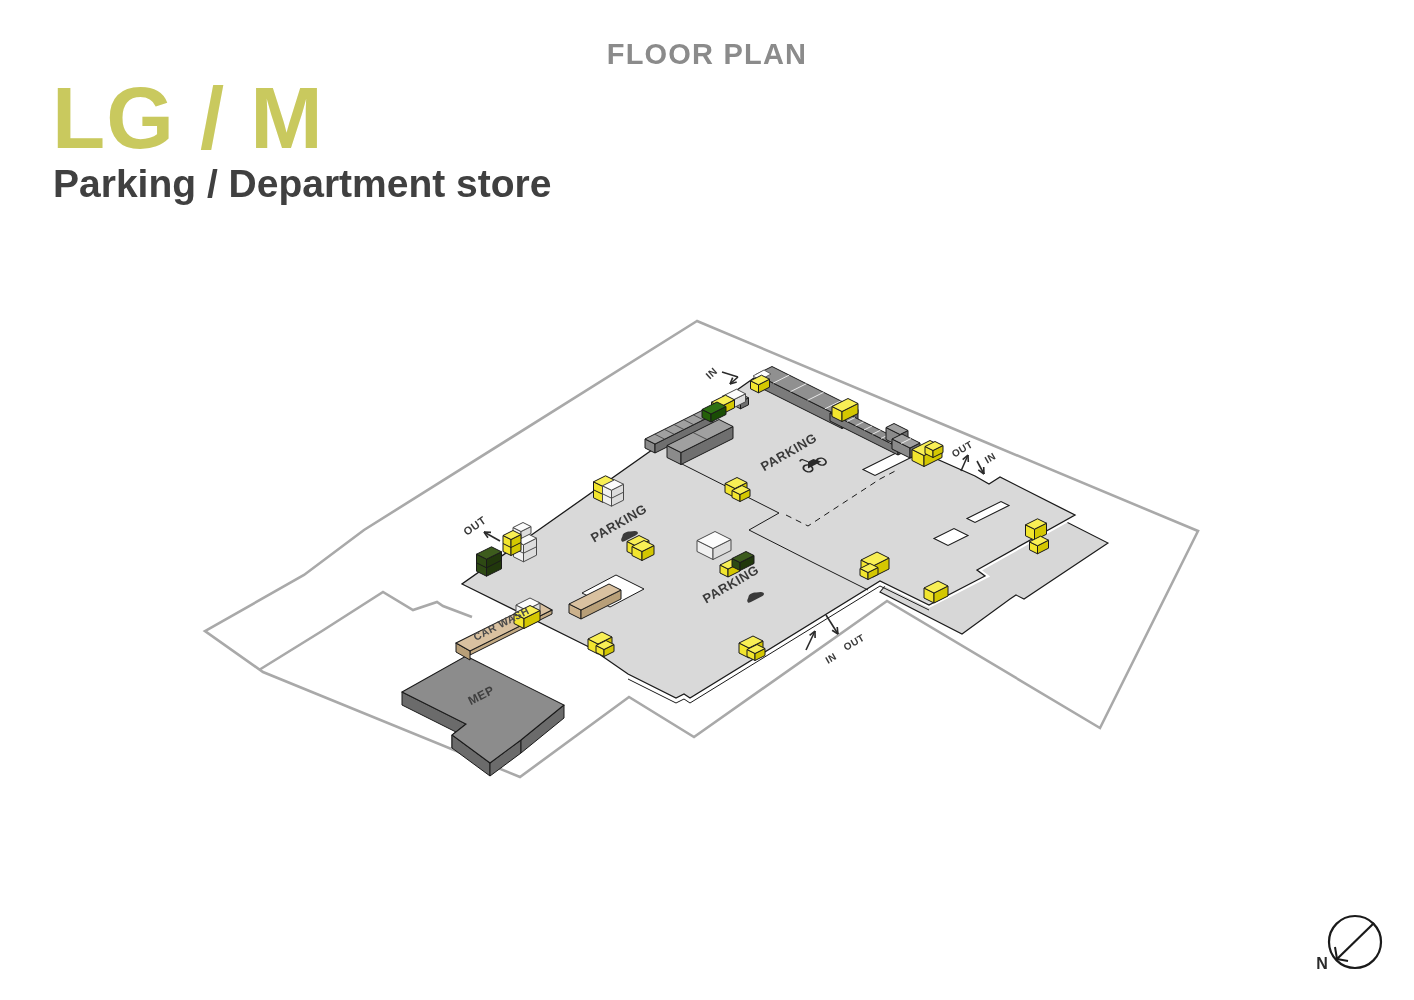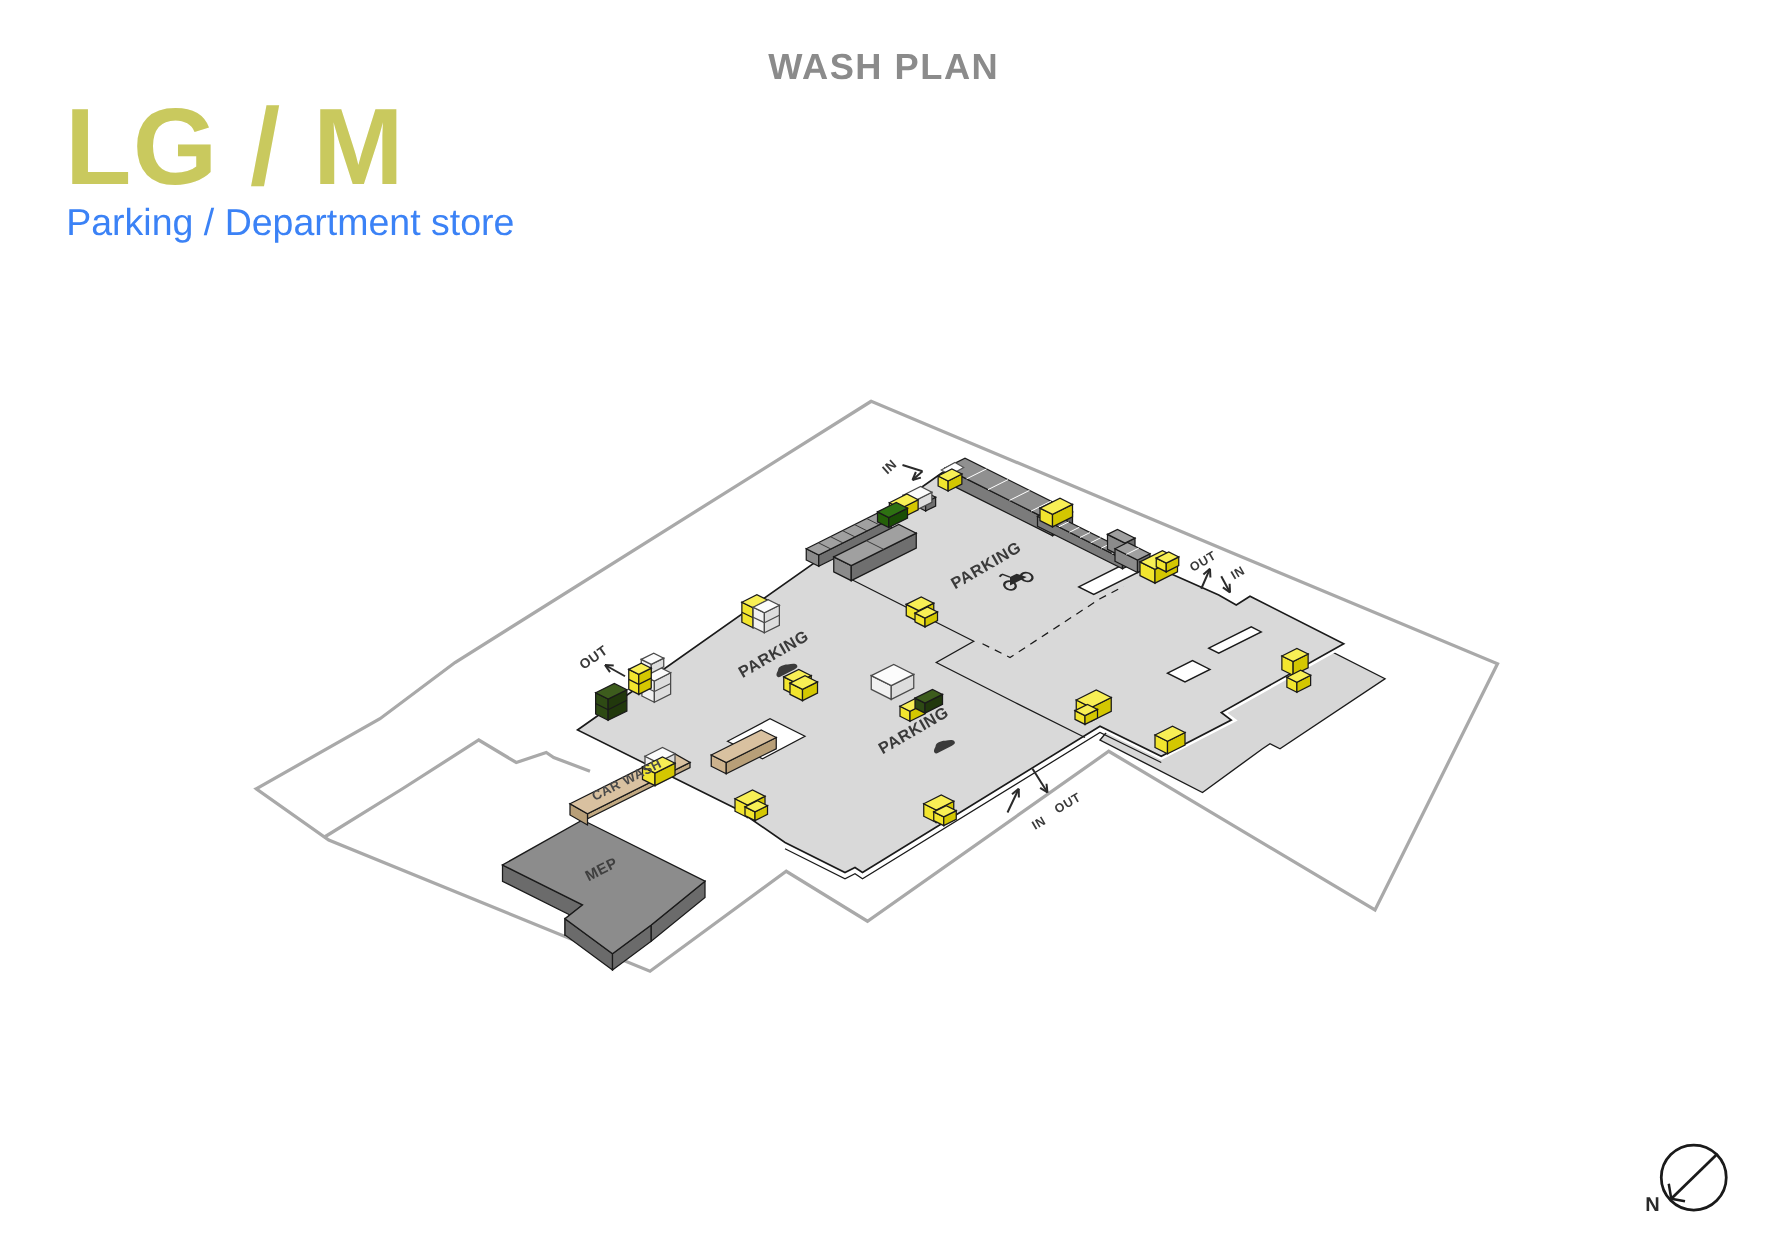--- a/index.html
+++ b/index.html
@@ -1,19 +1,19 @@
 <!DOCTYPE html>
 <html><head>
 <meta charset="utf-8">
 <style>
   html,body { margin:0; padding:0; background:#ffffff; width:1414px; height:1000px; overflow:hidden; }
   .hdr { position:absolute; font-family:"Liberation Sans", sans-serif; z-index:5; }
   #floorplan-title { left:0; right:0; top:38px; text-align:center; font-size:29px; font-weight:bold; color:#8b8b8b; letter-spacing:1.2px; }
   #lg { left:52px; top:74px; font-size:87px; font-weight:bold; color:#c9c95e; letter-spacing:1px; line-height:1;text-align:right; }
-  #sub { left:53px; top:164px; font-size:30px; font-weight:normal; color:#3b82f6; line-height:1; }
+  #sub { left:53px; top:164px; font-size:39px; font-weight:bold; color:#404040; line-height:1; }
 </style>
 </head>
 <body>
 <div style="position:absolute; left:0; top:0; z-index:1;">
 <svg width="1414" height="1000" viewBox="0 0 1414 1000">
 <polygon points="940,520 1033,505 1108,543 1024,599 1016,595 1010,599 962,634 880,592" fill="#d7d7d7" stroke="#1a1a1a" stroke-width="1.1" stroke-linejoin="miter"></polygon>
 <polygon points="754,378 975,476 989,484 1000,477 1075,515 977,570 985,576 929,605 880,581 690,698 684,694 676,698 628,674 589,647 462,584" fill="#d9d9d9" stroke="#ffffff" stroke-width="5.5" stroke-linejoin="miter"></polygon>
 <polygon points="754,378 975,476 989,484 1000,477 1075,515 977,570 985,576 929,605 880,581 690,698 684,694 676,698 628,674 589,647 462,584" fill="#d9d9d9" stroke="#1a1a1a" stroke-width="1.3" stroke-linejoin="miter"></polygon>
 <polyline points="929,610 880,586 690,703 684,699 676,703 628,679" fill="none" stroke="#1a1a1a" stroke-width="1.0" stroke-linejoin="miter"></polyline>
 <polygon points="697,321 364,530 304,575 205,631 263,672 520,777 629,697 694,737 887,601 1100,728 1198,531 985,442" fill="none" stroke="#a9a9a9" stroke-width="2.6" stroke-linejoin="miter"></polygon>
@@ -222,15 +222,15 @@
         <path d="M -7,3 L -2,-3 L 4,-3 L 8,3" fill="#2a2a2a" stroke="none"></path>
         <path d="M -2,-3 L -5,-8 M -5,-8 L -8,-7" stroke-width="1.4"></path>
       </g>
 <circle cx="1355" cy="942" r="26" fill="none" stroke="#1a1a1a" stroke-width="2.2"></circle>
 <line x1="1374" y1="923" x2="1337" y2="959" stroke="#1a1a1a" stroke-width="2.2" stroke-linecap="butt"></line>
 <line x1="1337" y1="959" x2="1335" y2="947" stroke="#1a1a1a" stroke-width="2.0" stroke-linecap="butt"></line>
 <line x1="1337" y1="959" x2="1348" y2="961" stroke="#1a1a1a" stroke-width="2.0" stroke-linecap="butt"></line>
 <text x="1322" y="969" font-family="Liberation Sans, sans-serif" font-size="16" font-weight="bold" fill="#2a2a2a" text-anchor="middle">N</text>
 </svg>
 </div>
-<div class="hdr" id="floorplan-title">WASH PLAN</div>
+<div class="hdr" id="floorplan-title">FLOOR PLAN</div>
 <div class="hdr" id="lg">LG / M</div>
 <div class="hdr" id="sub">Parking / Department store</div>
 
 </body></html>

